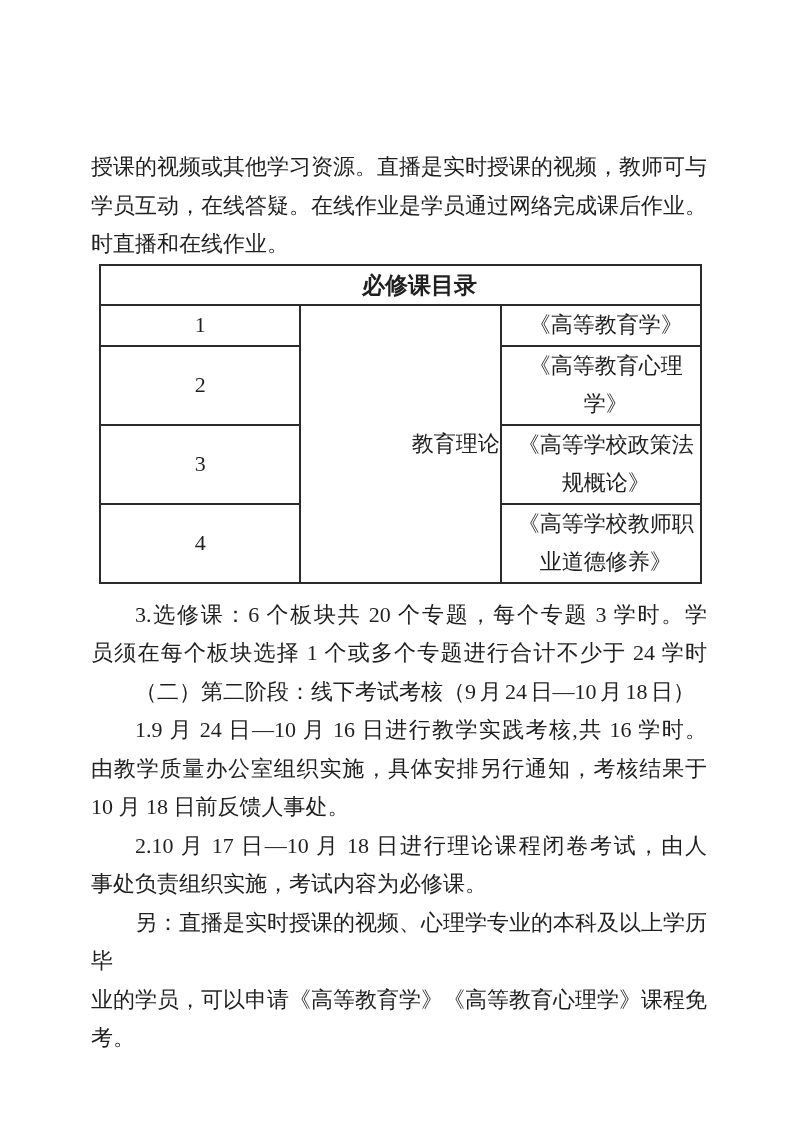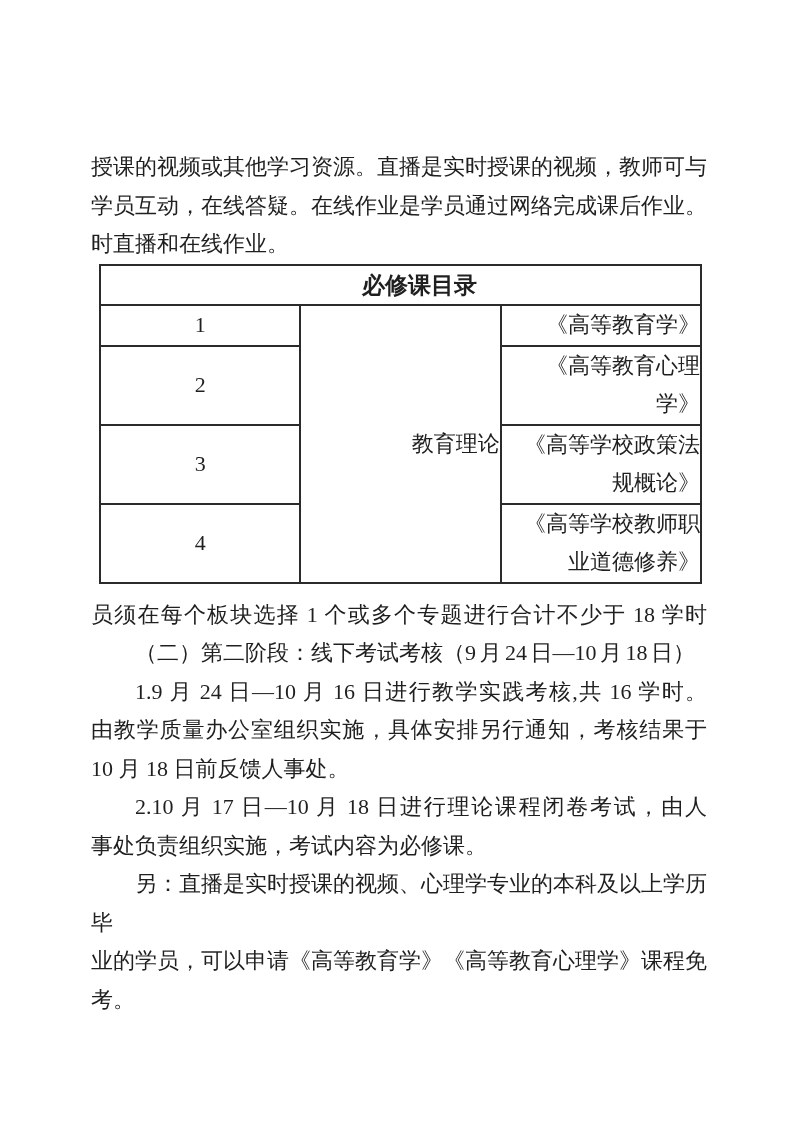--- a/index.html
+++ b/index.html
@@ -60,21 +60,21 @@
     padding-left: 38px;
   }
   table.course-table td.num-cell {
     height: 36px;
     text-align: center;
   }
   table.course-table td.cat-cell {
     text-align: right;
   }
   table.course-table td.course-cell {
-    text-align: right;
+    text-align: center;
     padding-left: 10px;
   }
   .para.after-table { margin-top: 12px; }
 </style>
 </head>
 <body>
 
 <div class="page">
   <div class="content">
 
@@ -108,21 +108,22 @@
           <td class="course-cell">《高等学校政策法规概论》</td>
         </tr>
         <tr>
           <td class="num-cell">4</td>
           <td class="course-cell">《高等学校教师职业道德修养》</td>
         </tr>
       </tbody>
     </table>
 
     <div class="para after-table">
-      <div class="line jl">员须在每个板块选择 1 个或多个专题进行合计不少于 18 学时</div>
+      <div class="line jl indent">3.选修课：6 个板块共 20 个专题，每个专题 3 学时。学</div>
+      <div class="line jl">员须在每个板块选择 1 个或多个专题进行合计不少于 24 学时</div>
     </div>
 
     <div class="para">
       <div class="line indent tight">（二）第二阶段：线下考试考核（9 月 24 日—10 月 18 日）</div>
     </div>
 
     <div class="para">
       <div class="line jl indent">1.9 月 24 日—10 月 16 日进行教学实践考核,共 16 学时。</div>
       <div class="line jl">由教学质量办公室组织实施，具体安排另行通知，考核结果于</div>
       <div class="line">10 月 18 日前反馈人事处。</div>

